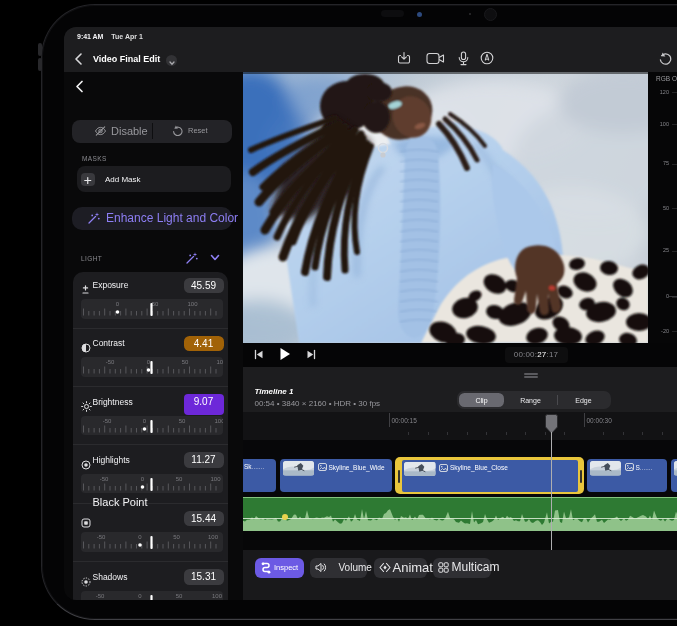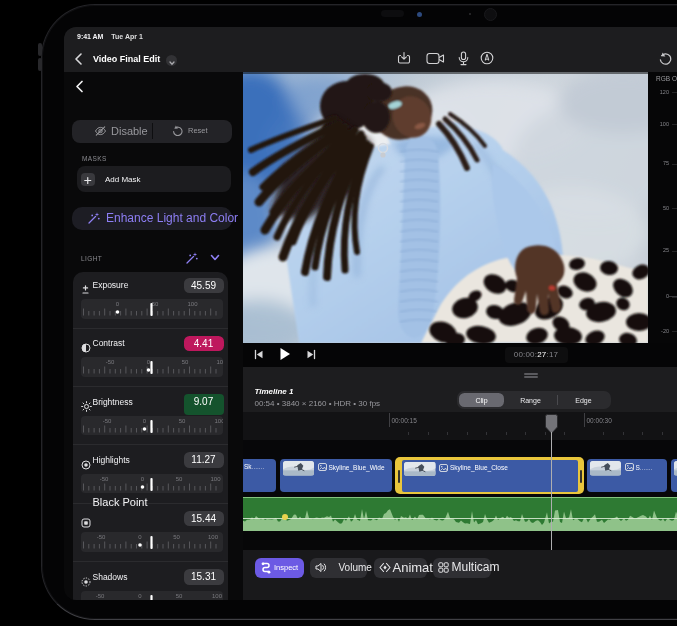--- a/index.html
+++ b/index.html
@@ -126,21 +126,21 @@
           <text x="111.5" y="7" font-size="6" fill="#7a7a7f" text-anchor="middle" font-family="Liberation Sans">100</text>
           <circle cx="36.5" cy="13" r="1.8" fill="#fff"></circle>
           <rect x="69.4" y="4" width="2.2" height="13" rx="1" fill="#fff"></rect>
         </svg></div>
 <div style="position:absolute;left:9px;top:300.8px;width:154.5px;height:1px;background:#2b2b2e;"></div>
 <div style="position:absolute;left:17px;top:312.3px;width:11px;height:11px;"><svg width="10" height="10" viewBox="0 0 10 10">
           <circle cx="5" cy="5" r="4" stroke="#dcdcde" stroke-width="1" fill="none"></circle>
           <path d="M5 1 A4 4 0 0 0 5 9 Z" fill="#dcdcde"></path>
         </svg></div>
 <div style="position:absolute;left:28.5px;top:311.3px;height:11px;font-size:8.5px;line-height:11px;color:#f2f2f4;">Contrast</div>
-<div style="position:absolute;left:119.5px;top:308.8px;width:40px;height:15.5px;border-radius:5.5px;background:#be185d;text-align:center;font-size:10px;line-height:15.5px;color:#fff;">4.41</div>
+<div style="position:absolute;left:119.5px;top:308.8px;width:40px;height:15.5px;border-radius:5.5px;background:#a16207;text-align:center;font-size:10px;line-height:15.5px;color:#fff;">4.41</div>
 <div style="position:absolute;left:17px;top:330.3px;width:141.5px;height:19.5px;border-radius:4px;background:#29292c;overflow:hidden;"><svg width="141.5" height="19.5" viewBox="0 0 141.5 19.5">
           <rect x="2.0" y="9.5" width="1" height="7" fill="#57575b"></rect>
           <rect x="7.3" y="12.0" width="1" height="4.5" fill="#57575b"></rect>
           <rect x="12.6" y="12.0" width="1" height="4.5" fill="#57575b"></rect>
           <rect x="17.9" y="12.0" width="1" height="4.5" fill="#57575b"></rect>
           <rect x="23.2" y="9.5" width="1" height="7" fill="#57575b"></rect>
           <rect x="28.5" y="12.0" width="1" height="4.5" fill="#57575b"></rect>
           <rect x="33.8" y="12.0" width="1" height="4.5" fill="#57575b"></rect>
           <rect x="39.1" y="12.0" width="1" height="4.5" fill="#57575b"></rect>
           <rect x="44.4" y="9.5" width="1" height="7" fill="#57575b"></rect>
@@ -176,21 +176,21 @@
             <path d="M5.5 9.2 V10.4"></path>
             <path d="M0.6 5.5 H1.8"></path>
             <path d="M9.2 5.5 H10.4"></path>
             <path d="M2 2 L2.9 2.9"></path>
             <path d="M8.1 8.1 L9 9"></path>
             <path d="M9 2 L8.1 2.9"></path>
             <path d="M2.9 8.1 L2 9"></path>
           </g>
         </svg></div>
 <div style="position:absolute;left:28.5px;top:369.6px;height:11px;font-size:8.5px;line-height:11px;color:#f2f2f4;">Brightness</div>
-<div style="position:absolute;left:119.5px;top:367.1px;width:40px;height:21px;border-radius:4px;background:#14532d;text-align:center;font-size:10px;line-height:15.5px;color:#fff;">9.07</div>
+<div style="position:absolute;left:119.5px;top:367.1px;width:40px;height:21px;border-radius:4px;background:#6d28d9;text-align:center;font-size:10px;line-height:15.5px;color:#fff;">9.07</div>
 <div style="position:absolute;left:17px;top:388.6px;width:141.5px;height:19.5px;border-radius:4px;background:#29292c;overflow:hidden;"><svg width="141.5" height="19.5" viewBox="0 0 141.5 19.5">
           <rect x="2.0" y="9.5" width="1" height="7" fill="#57575b"></rect>
           <rect x="7.3" y="12.0" width="1" height="4.5" fill="#57575b"></rect>
           <rect x="12.6" y="12.0" width="1" height="4.5" fill="#57575b"></rect>
           <rect x="17.9" y="12.0" width="1" height="4.5" fill="#57575b"></rect>
           <rect x="23.2" y="9.5" width="1" height="7" fill="#57575b"></rect>
           <rect x="28.5" y="12.0" width="1" height="4.5" fill="#57575b"></rect>
           <rect x="33.8" y="12.0" width="1" height="4.5" fill="#57575b"></rect>
           <rect x="39.1" y="12.0" width="1" height="4.5" fill="#57575b"></rect>
           <rect x="44.4" y="9.5" width="1" height="7" fill="#57575b"></rect>

